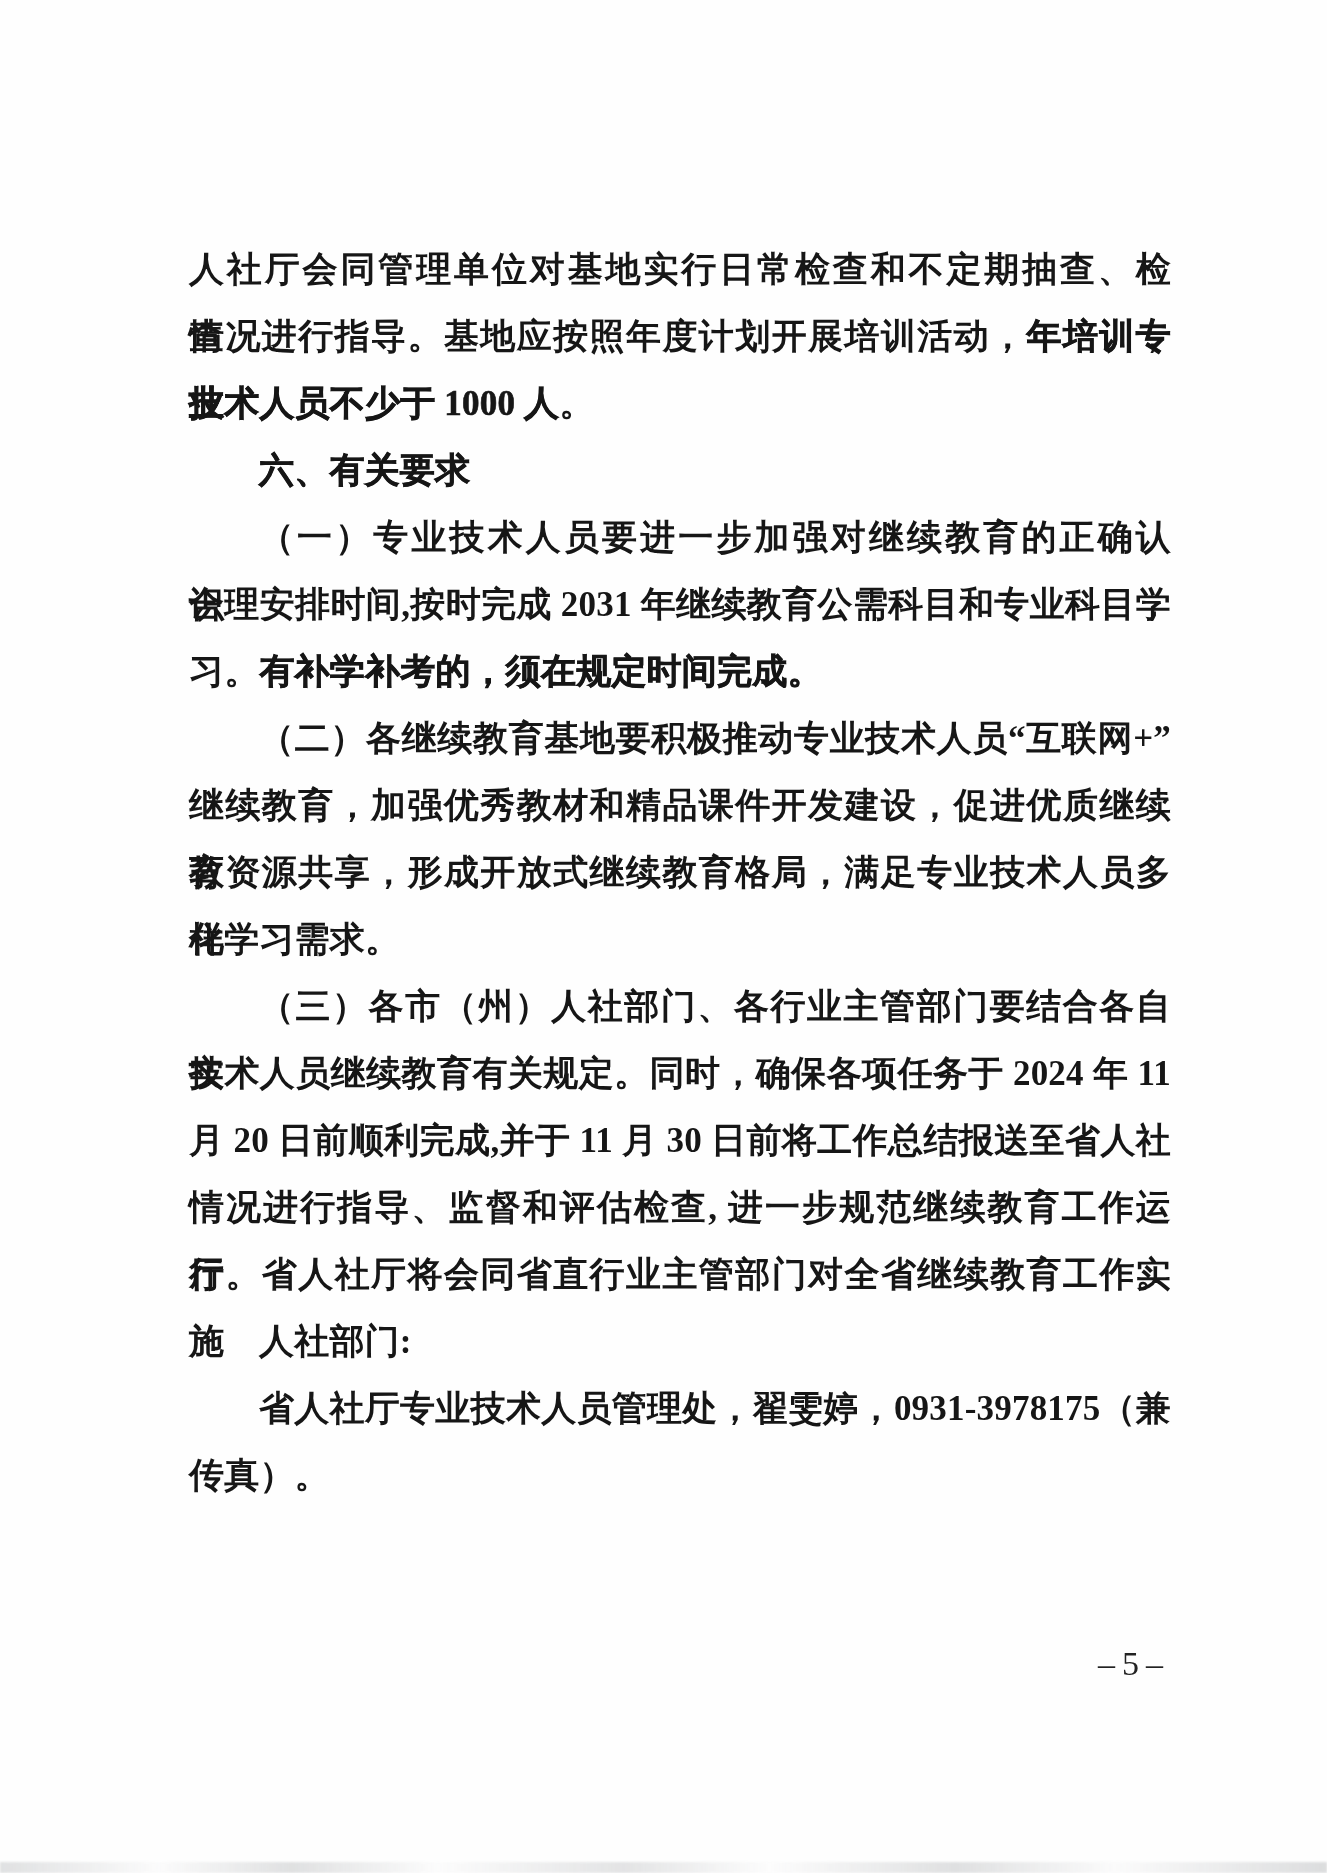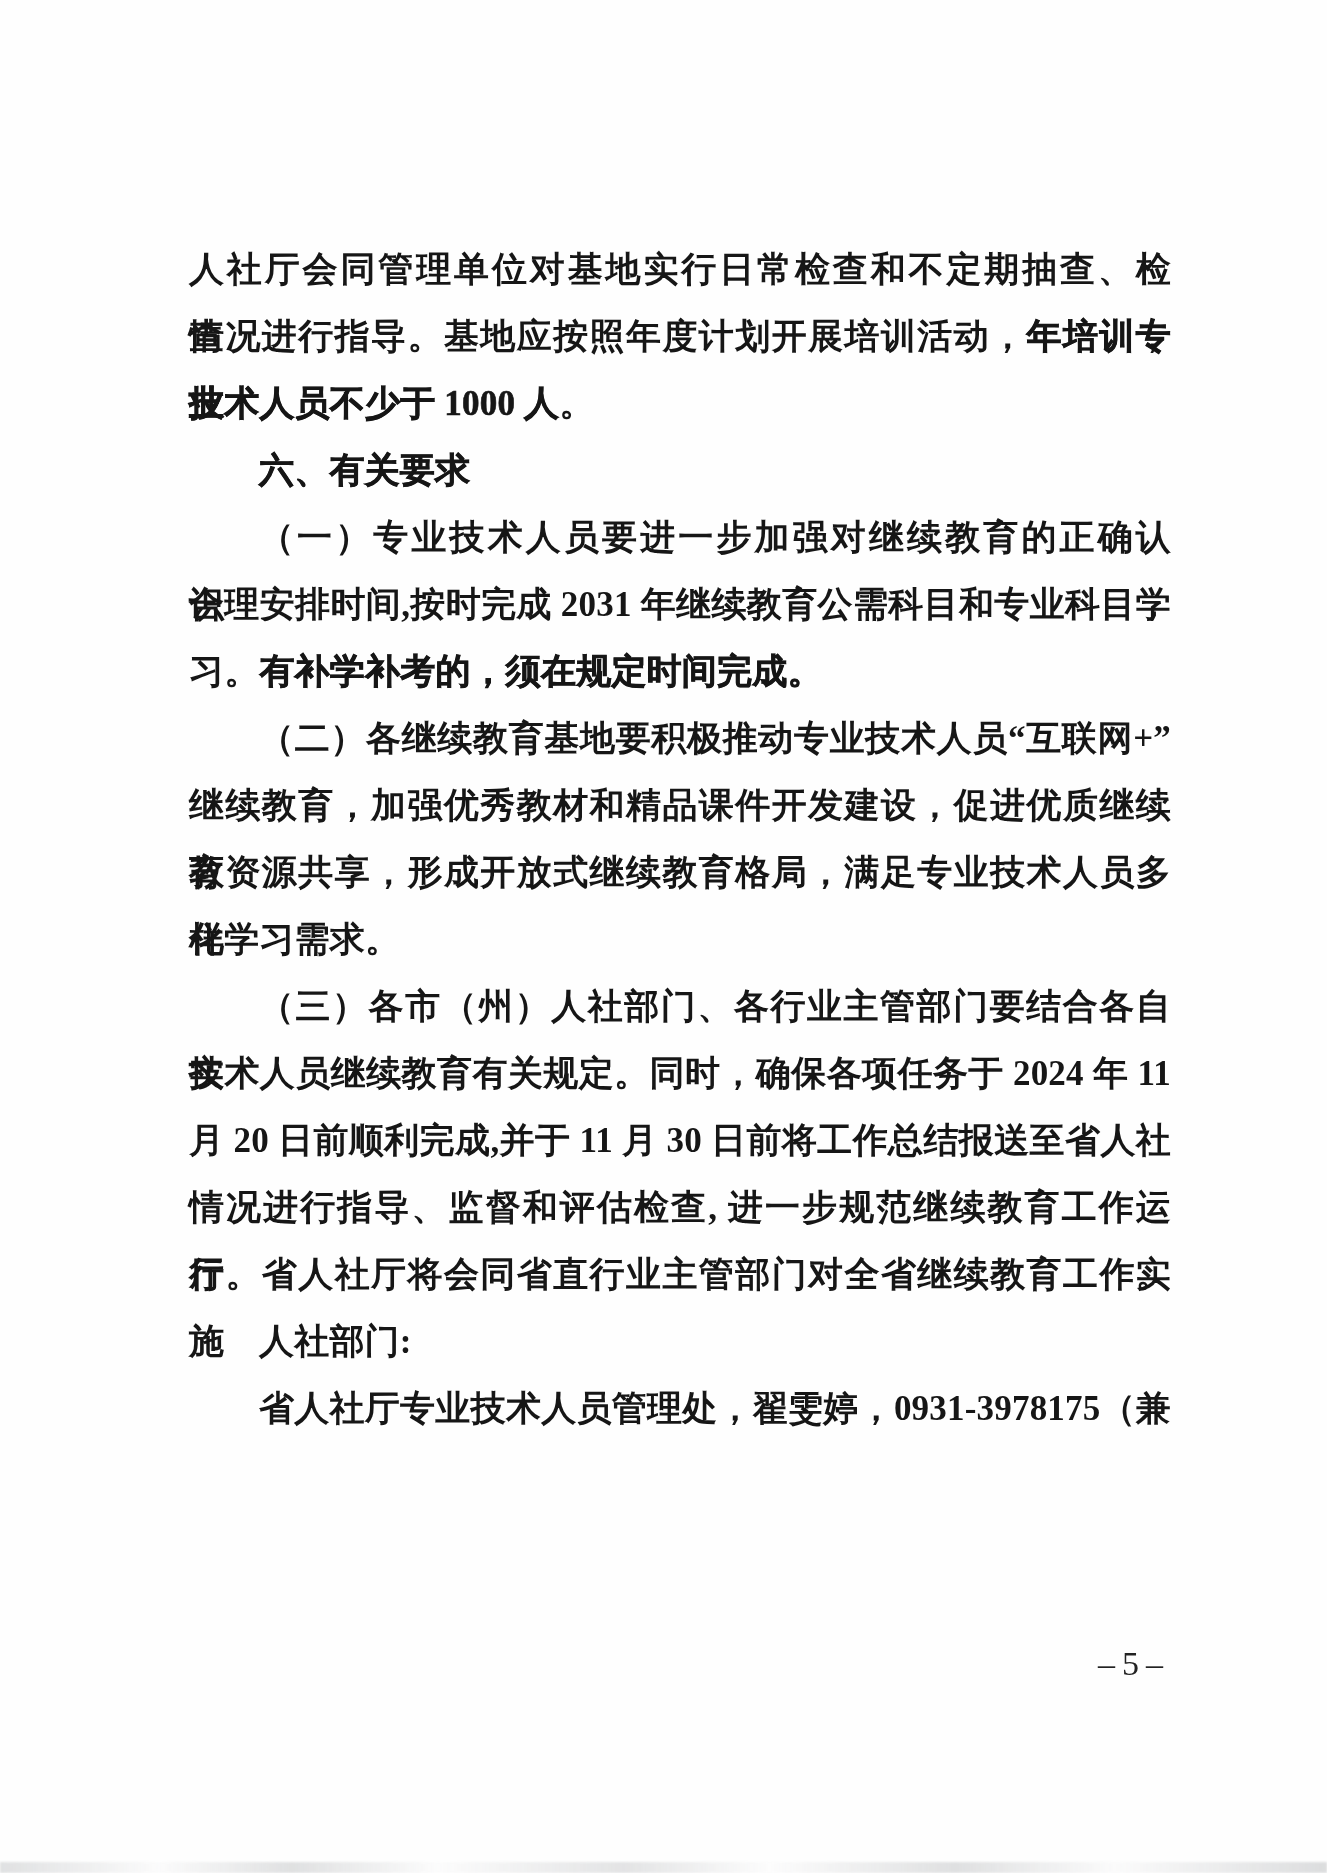--- a/index.html
+++ b/index.html
@@ -80,16 +80,17 @@
       <div class="line justify"><span class="seg">继续教育，加强优秀教材和精品课件开发建设，促进优质继续教</span></div>
       <div class="line justify"><span class="seg">育资源共享，形成开放式继续教育格局，满足专业技术人员多样</span></div>
       <div class="line"><span class="seg">化学习需求。</span></div>
       <div class="line justify indent"><span class="seg">（三）各市（州）人社部门、各行业主管部门要结合各自实</span></div>
       <div class="line justify"><span class="seg">技术人员继续教育有关规定。同时，确保各项任务于 2024 年 11</span></div>
       <div class="line justify"><span class="seg">月 20 日前顺利完成,并于 11 月 30 日前将工作总结报送至省人社</span></div>
       <div class="line justify"><span class="seg">情况进行指导、监督和评估检查, 进一步规范继续教育工作运行。</span></div>
       <div class="line justify"><span class="seg">厅。省人社厅将会同省直行业主管部门对全省继续教育工作实施</span></div>
       <div class="line indent"><span class="seg">人社部门:</span></div>
       <div class="line justify indent"><span class="seg">省人社厅专业技术人员管理处，翟雯婷，0931-3978175（兼</span></div>
+      <div class="line"><span class="seg">传真）。</span></div>
     </div>
   <div class="page-number">–5–</div>
   <div class="scan-edge"></div>
 </div>
 
 </body></html>

